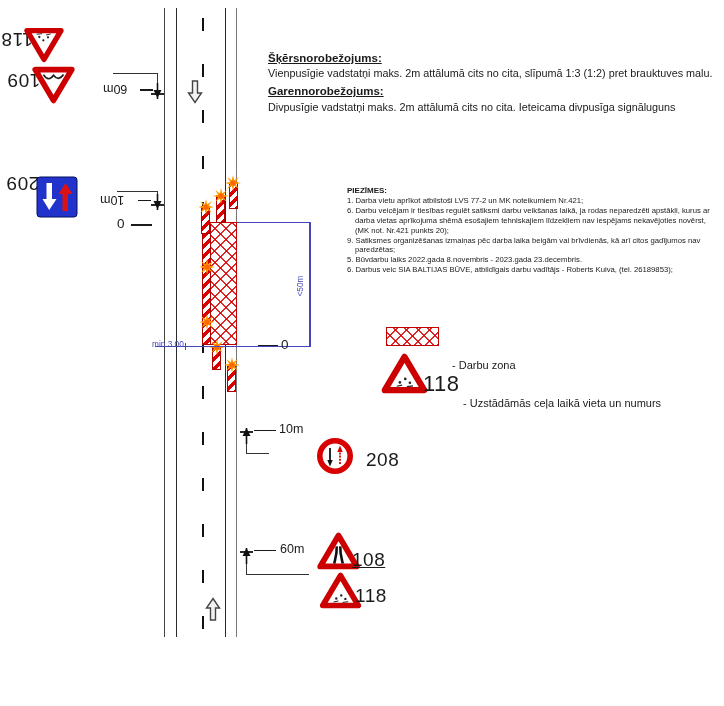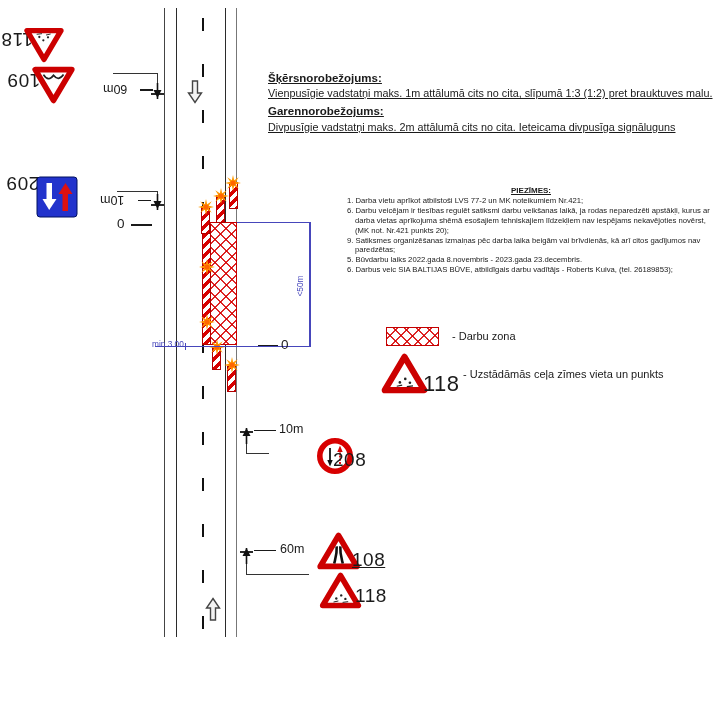--- a/index.html
+++ b/index.html
@@ -18,23 +18,23 @@
   .blue-v{position:absolute;width:1.4px;background:#4646bb;}
   .blk-dash{position:absolute;height:1.6px;background:#1a1a1a;}
   .dimline{position:absolute;background:#333;}
   .dim-text{position:absolute;font-size:12.5px;white-space:nowrap;}
   .rot180{transform:rotate(180deg);}
   .signnum{position:absolute;font-size:19px;letter-spacing:.5px;white-space:nowrap;}
   .h-title{font-weight:bold;text-decoration:underline;font-size:11.5px;}
   .h-line{font-size:10.8px;white-space:nowrap;}
   .textblock{position:absolute;line-height:15.2px;}
   .notes{position:absolute;width:368px;font-size:7.7px;line-height:9.9px;}
-  .notes .ttl{font-weight:bold;text-decoration:underline;font-size:8px;text-align:center;}
+  .notes .ttl{font-weight:bold;font-size:8px;}
   .notes .itm{text-indent:-8px;padding-left:8px;}
-  .legend-label{position:absolute;font-size:11px;white-space:nowrap;}
+  .legend-label{position:absolute;font-size:11px;white-space:nowrap;margin-top:29px;}
   .bluetext{position:absolute;color:#4646bb;font-size:8.3px;white-space:nowrap;}
 </style>
 </head>
 <body>
 
 <div id="canvas">
 
   <div class="vline" style="left:163.5px;top:8px;width:1.4px;height:629px;background:#444;"></div>
   <div class="vline" style="left:175.5px;top:8px;width:1.7px;height:629px;"></div>
   <div class="dashline" style="left:201.5px;top:18px;height:619px;"></div>
@@ -163,40 +163,40 @@
     <polygon points="22.5,18 36.5,18 29.5,7" fill="#dd1111"></polygon>
   </svg>
 
   <svg class="abs" style="left:316px;top:437px;" width="38" height="38" viewBox="0 0 38 38">
     <circle cx="19" cy="19" r="15.2" fill="#fff" stroke="#d80000" stroke-width="5.6"></circle>
     <line x1="14" y1="11" x2="14" y2="24" stroke="#111" stroke-width="1.8"></line>
     <polygon points="11.3,23 16.7,23 14,29.5" fill="#111"></polygon>
     <line x1="24" y1="27" x2="24" y2="14" stroke="#d80000" stroke-width="1.8" stroke-dasharray="2 1.2"></line>
     <polygon points="21.3,15 26.7,15 24,8.5" fill="#d80000"></polygon>
   </svg>
-  <div class="signnum" style="left:333px;top:449px;">208</div>
+  <div class="signnum" style="left:366px;top:449px;">208</div>
 
   <svg class="abs" style="left:316px;top:532px;" width="45" height="38" viewBox="0 0 60 53">
     <path d="M30 5 L55.5 48 L4.5 48 Z" fill="#fff" stroke="#cc0000" stroke-width="8" stroke-linejoin="round"></path>
     <path d="M24 44 C26 36 28 31 27.5 20 M36 44 C34 36 32 31 32.5 20" fill="none" stroke="#111" stroke-width="3.6"></path>
   </svg>
   <div class="signnum" style="left:352px;top:549px;text-decoration:underline;">108</div>
 
   <svg class="abs" style="left:319px;top:572px;" width="43" height="37" viewBox="0 0 60 53">
     <path d="M30 5 L55.5 48 L4.5 48 Z" fill="#fff" stroke="#cc0000" stroke-width="8" stroke-linejoin="round"></path>
     <circle cx="24" cy="38" r="1.7" fill="#222"></circle>
       <circle cx="31" cy="33.5" r="1.7" fill="#222"></circle>
       <circle cx="37" cy="38.5" r="1.7" fill="#222"></circle>
     <path d="M20 43 l7 -1.5 M33 43.5 l8 -1" stroke="#222" stroke-width="1.4" fill="none"></path>
   </svg>
   <div class="signnum" style="left:355px;top:585px;">118</div>
 
-  <div class="textblock" style="left:268px;top:71px;text-decoration:underline;">
+  <div class="textblock" style="left:268px;top:51px;">
     <div class="h-title">Šķērsnorobežojums:</div>
-    <div class="h-line">Vienpusīgie vadstatņi maks. 1m attālumā cits no cita, slīpumā 1:3 (1:2) pret brauktuves malu.</div>
+    <div class="h-line">Vienpusīgie vadstatņi maks. 2m attālumā cits no cita, slīpumā 1:3 (1:2) pret brauktuves malu.</div>
     <div class="h-title" style="margin-top:3px;">Garennorobežojums:</div>
     <div class="h-line">Divpusīgie vadstatņi maks. 2m attālumā cits no cita. Ieteicama divpusīga signāluguns</div>
   </div>
 
   <div class="notes" style="left:347px;top:186px;">
     <div class="ttl">PIEZĪMES:</div>
     <div class="itm">1. Darba vietu aprīkot atbilstoši LVS 77-2 un MK noteikumiem Nr.421;</div>
     <div class="itm">6. Darbu veicējam ir tiesības regulēt satiksmi darbu veikšanas laikā, ja rodas neparedzēti apstākļi, kurus ar darba vietas aprīkojuma shēmā esošajiem tehniskajiem līdzekļiem nav iespējams nekavējoties novērst, (MK not. Nr.421 punkts 20);</div>
     <div class="itm">9. Satiksmes organizēšanas izmaiņas pēc darba laika beigām vai brīvdienās, kā arī citos gadījumos nav paredzētas;</div>
     <div class="itm">5. Būvdarbu laiks 2022.gada 8.novembris - 2023.gada 23.decembris.</div>
@@ -207,15 +207,15 @@
   <div class="legend-label" style="left:452px;top:330px;">- Darbu zona</div>
 
   <svg class="abs" style="left:381px;top:353px;" width="47" height="41" viewBox="0 0 60 53">
     <path d="M30 5 L55.5 48 L4.5 48 Z" fill="#fff" stroke="#cc0000" stroke-width="8" stroke-linejoin="round"></path>
     <circle cx="24" cy="38" r="1.7" fill="#222"></circle>
       <circle cx="31" cy="33.5" r="1.7" fill="#222"></circle>
       <circle cx="37" cy="38.5" r="1.7" fill="#222"></circle>
     <path d="M20 43 l7 -1.5 M33 43.5 l8 -1" stroke="#222" stroke-width="1.4" fill="none"></path>
   </svg>
   <div class="signnum" style="left:423px;top:371px;font-size:22px;">118</div>
-  <div class="legend-label" style="left:463px;top:368px;">- Uzstādāmās ceļa zīmes vieta un punkts</div>
+  <div class="legend-label" style="left:463px;top:368px;">- Uzstādāmās ceļa laikā vieta un numurs</div>
 
 </div>
 
 </body></html>

